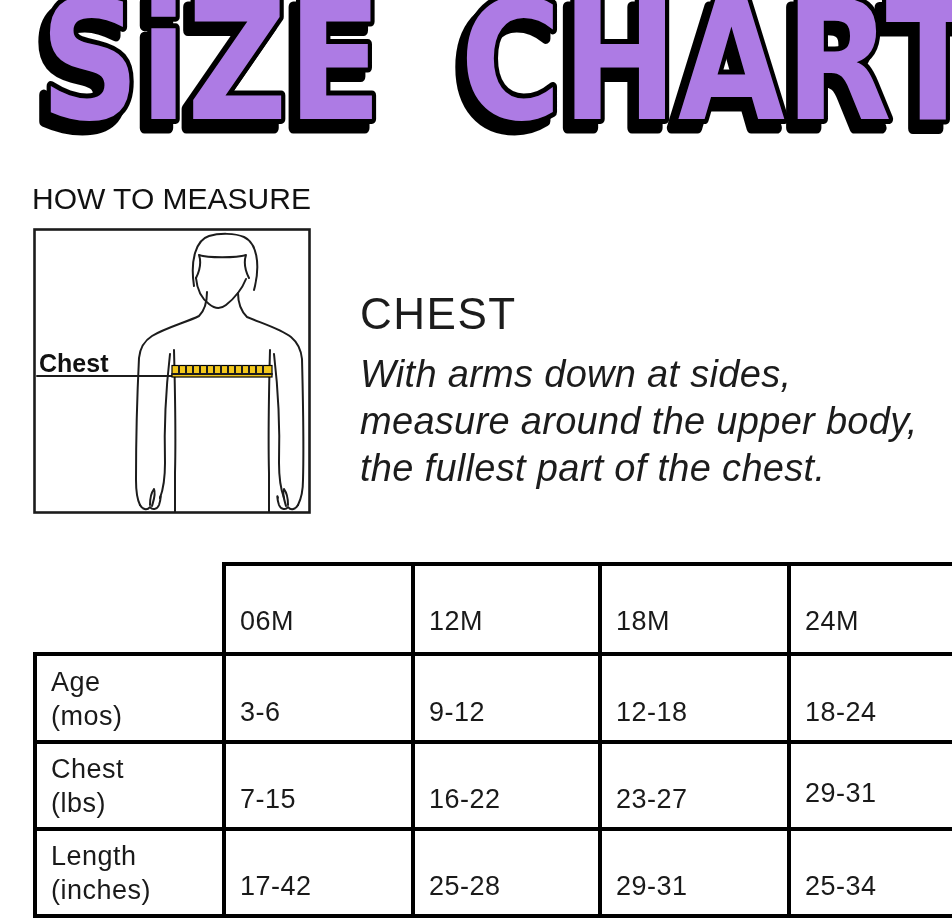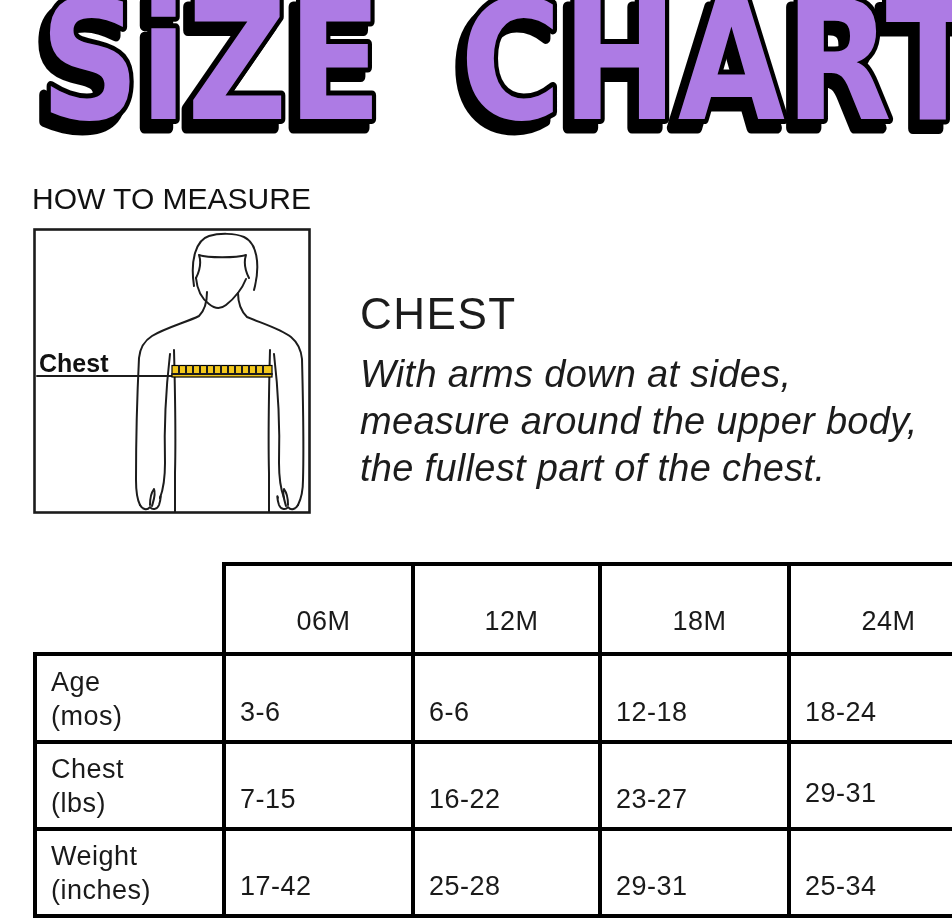--- a/index.html
+++ b/index.html
@@ -27,21 +27,21 @@
   .chest-heading{margin:0;font-size:44px;font-weight:400;letter-spacing:1.5px;color:#1c1c1c;}
   .chest-lines{margin:12px 0 0 0;font-size:38px;line-height:47px;
     letter-spacing:0.3px;color:#1c1c1c;font-weight:400;font-style:italic;}
   
   .size-table{position:absolute;left:3px;top:562px;border-collapse:collapse;
     table-layout:fixed;}
   .size-table td{border:4px solid #000;vertical-align:bottom;
     padding:0 4px 12px 14px;font-size:27px;color:#1a1a1a;letter-spacing:0.5px;
     background:#fff;overflow:hidden;}
   .size-table td.corner{border:none;background:transparent;}
-  .size-table td.colhead{padding-bottom:15px;text-align:center;}
+  .size-table td.colhead{padding-bottom:15px;}
   .size-table td.rowlabel{padding-bottom:7px;line-height:34px;}
   .size-table td.raised{padding-bottom:18px;}
 </style>
 </head>
 <body>
 
 <div id="stage">
 
   <svg class="title-svg" width="952" height="160" viewBox="0 0 952 160">
     <text class="title-shadow" x="3" y="128" font-size="165" textLength="342" lengthAdjust="spacingAndGlyphs">SiZE</text>
@@ -120,37 +120,37 @@
         <td class="colhead">12M</td>
         <td class="colhead">18M</td>
         <td class="colhead">24M</td>
       </tr>
       <tr style="height:88px">
         <td class="rowlabel">
           <div>Age</div>
           <div>(mos)</div>
         </td>
         <td>3-6</td>
-        <td>6-6</td>
+        <td>9-12</td>
         <td>12-18</td>
         <td>18-24</td>
       </tr>
       <tr style="height:87px">
         <td class="rowlabel">
           <div>Chest</div>
           <div>(lbs)</div>
         </td>
         <td>7-15</td>
         <td>16-22</td>
         <td>23-27</td>
         <td class="raised">29-31</td>
       </tr>
       <tr style="height:87px">
         <td class="rowlabel">
-          <div>Weight</div>
+          <div>Length</div>
           <div>(inches)</div>
         </td>
         <td>17-42</td>
         <td>25-28</td>
         <td>29-31</td>
         <td>25-34</td>
       </tr>
     </tbody>
   </table>
 

